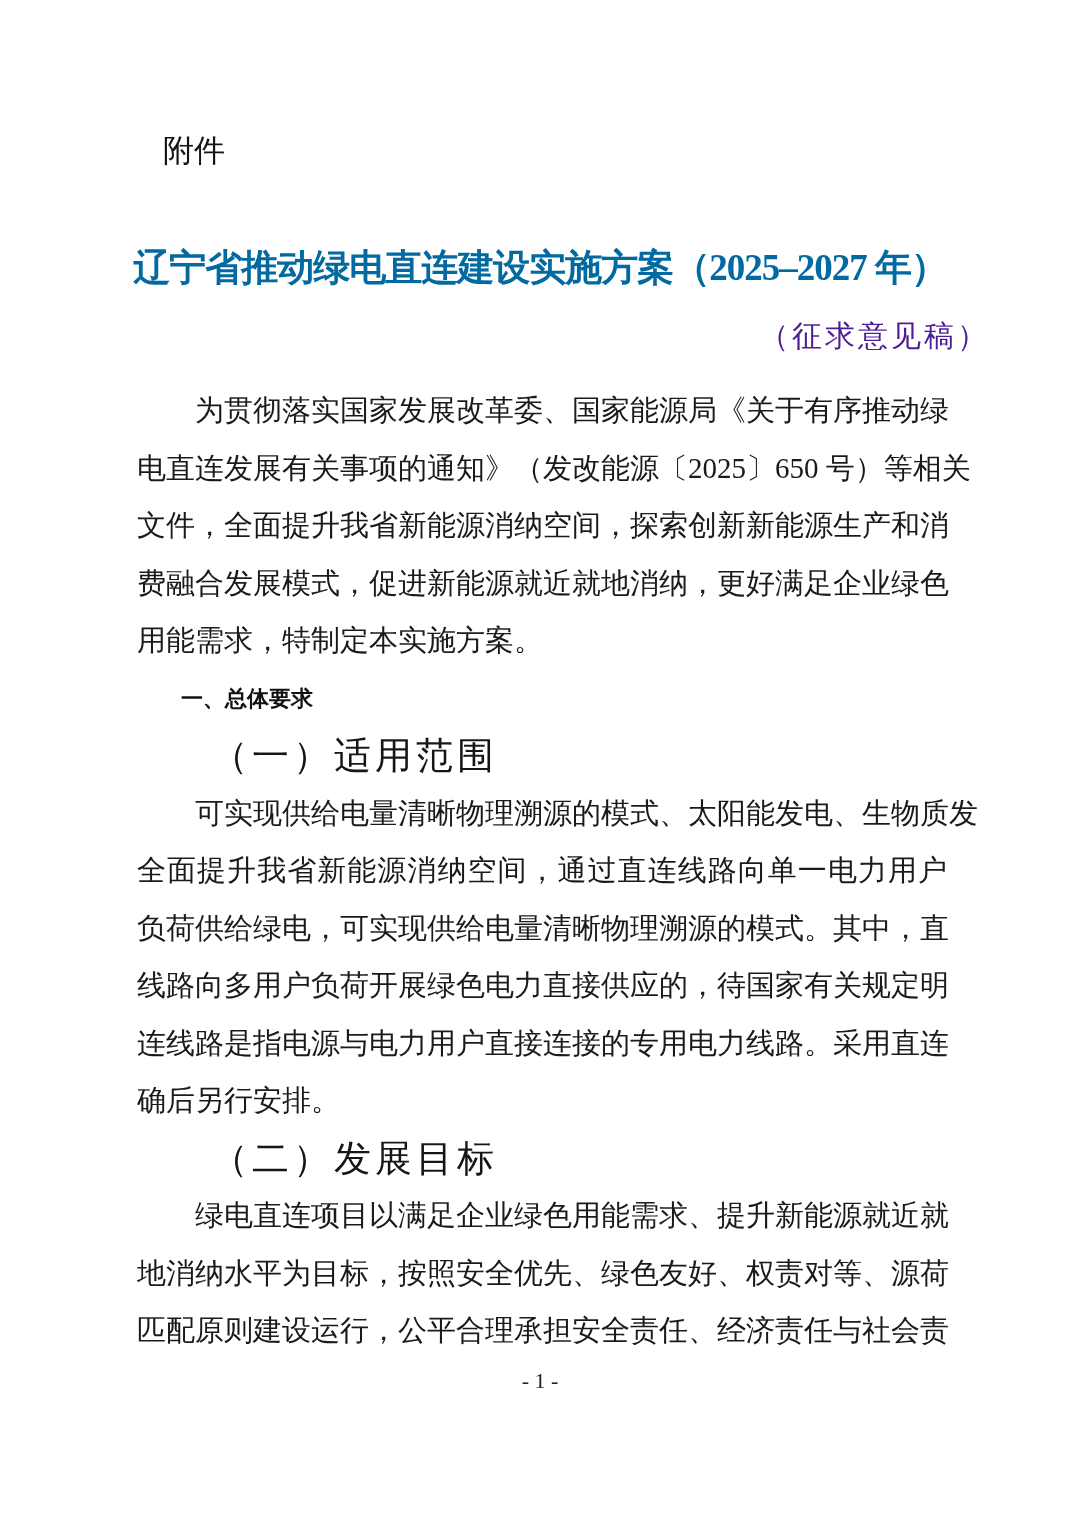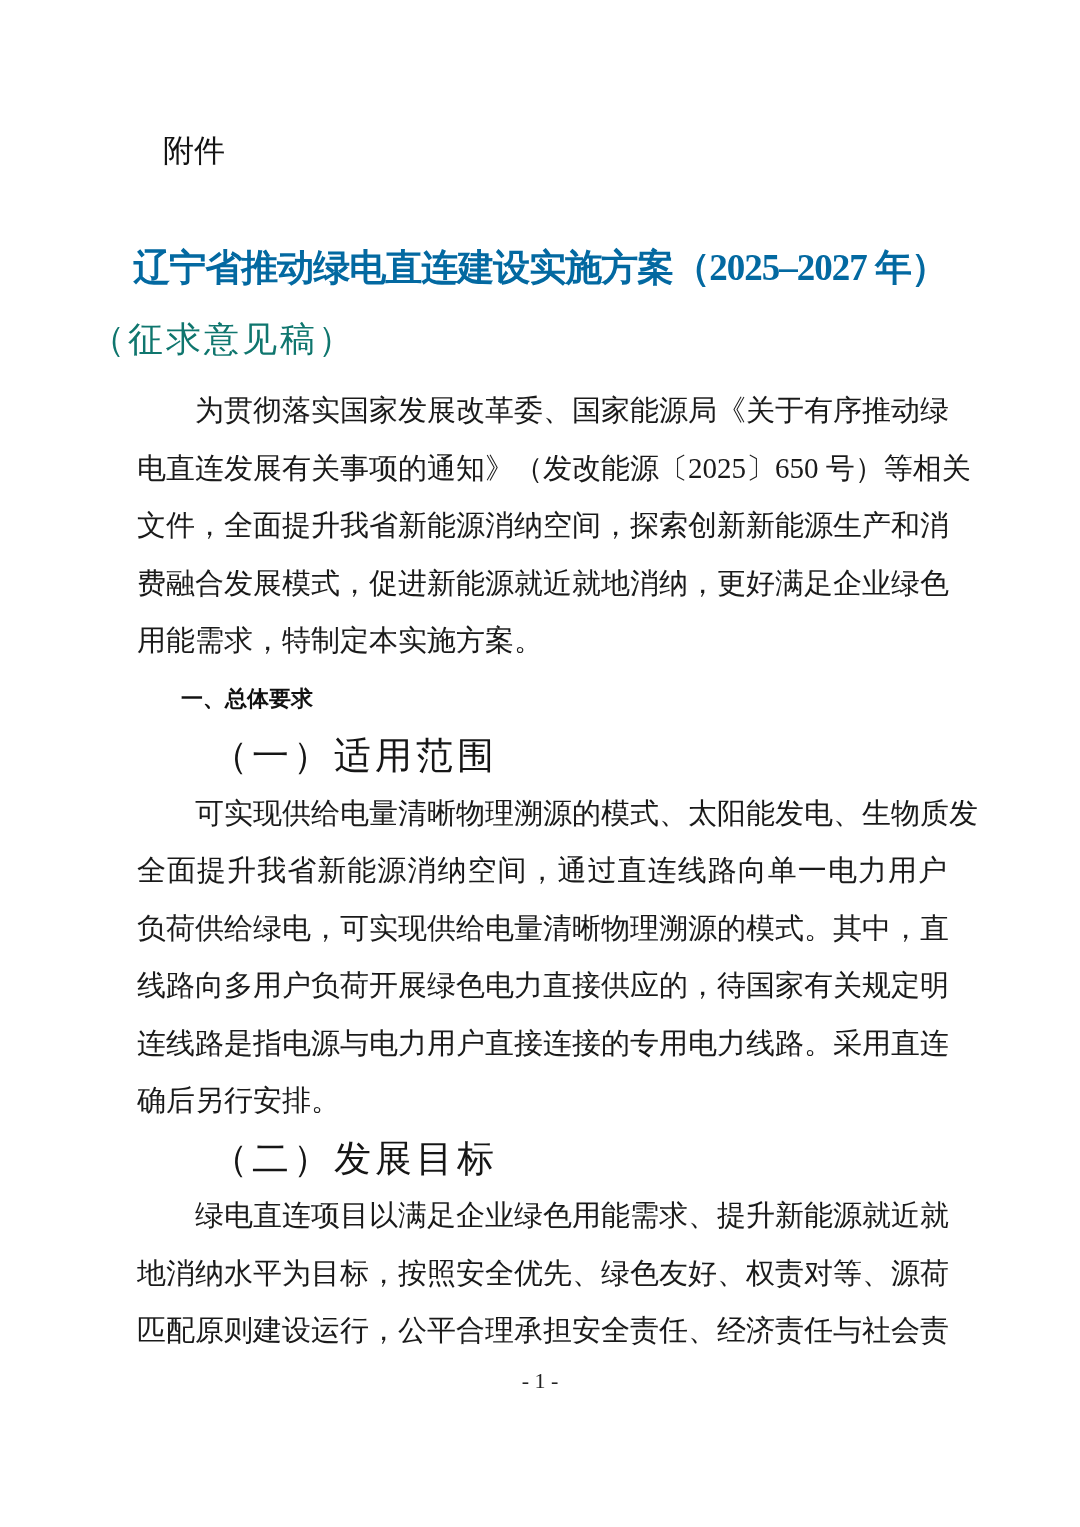--- a/index.html
+++ b/index.html
@@ -36,25 +36,25 @@
     letter-spacing: -1px;
     font-family: "Liberation Serif", serif;
     color: #0369a1;
     white-space: nowrap;
   }
   .doc-subtitle {
     position: absolute;
     left: 90px;
     width: 900px;
     top: 316px;
-    text-align: left;
-    font-size: 35px;
+    text-align: right;
+    font-size: 30px;
     letter-spacing: 3px;
     font-family: "Liberation Serif", serif;
-    color: #0f766e;
+    color: #4c1d95;
   }
   .doc-body {
     position: absolute;
     left: 137px;
     top: 382px;
     width: 810px;
     font-size: 29px;
     color: #1a1a1a;
   }
   .pline {

